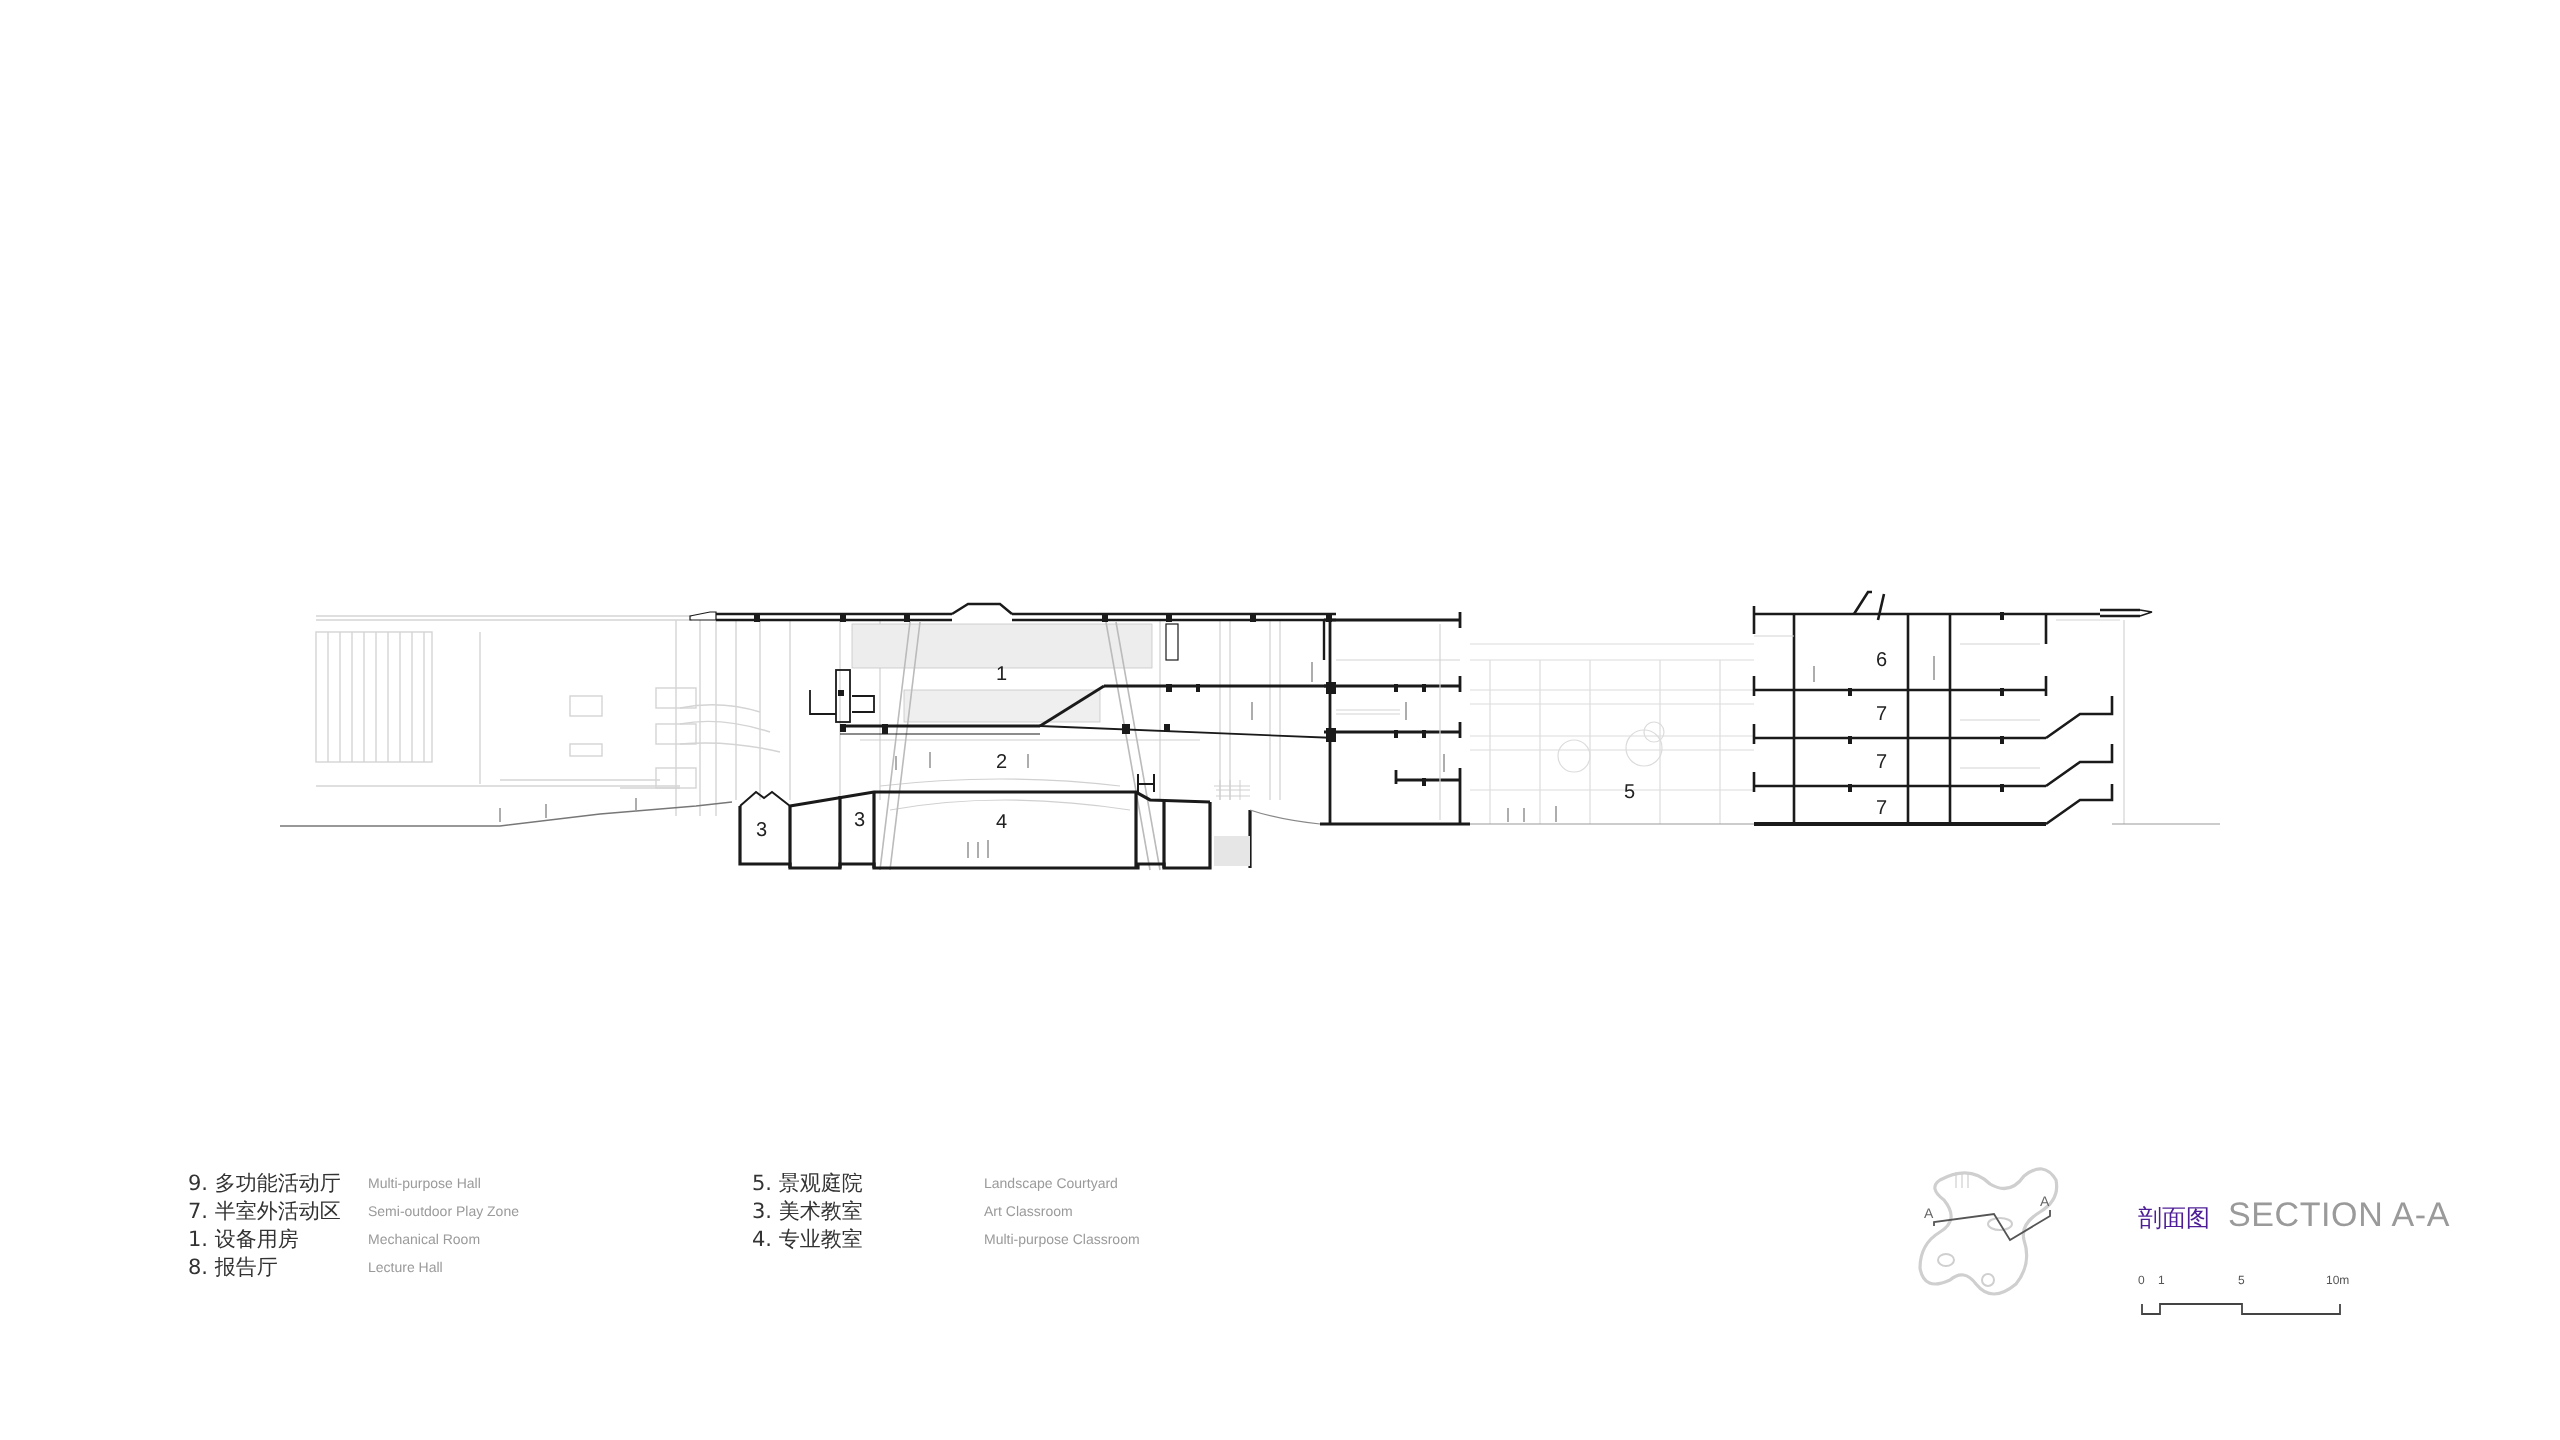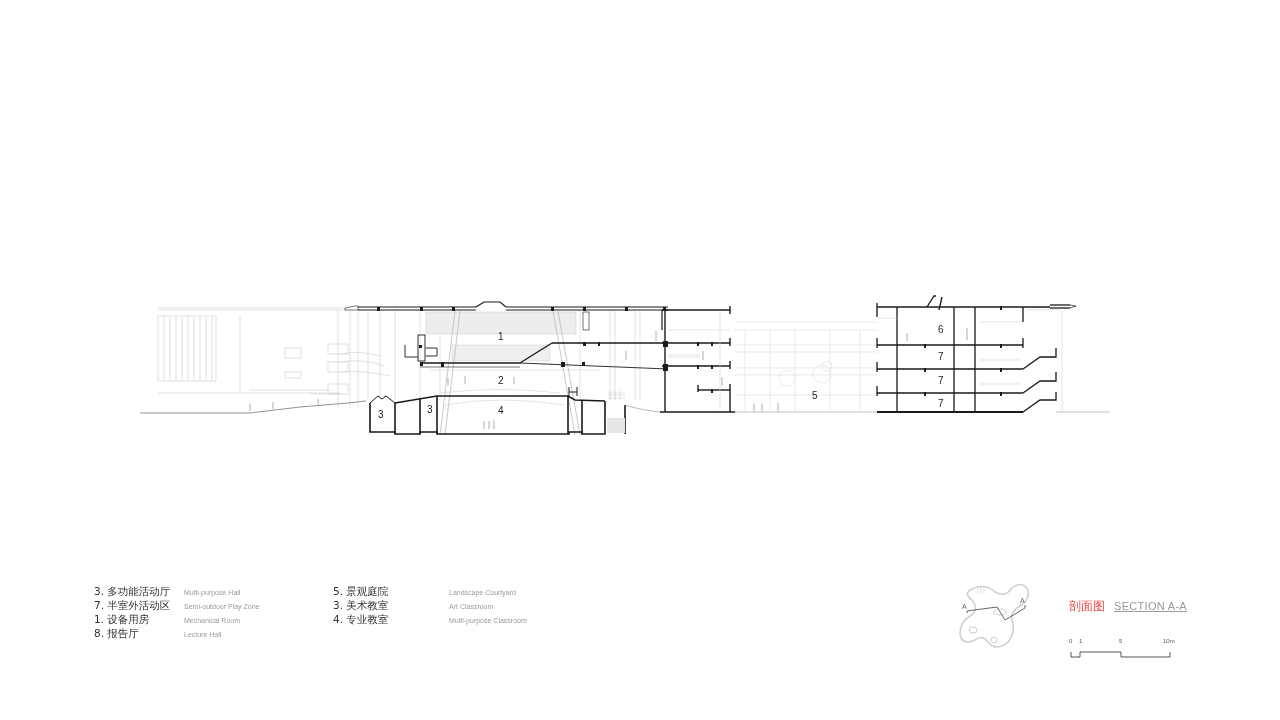--- a/index.html
+++ b/index.html
@@ -4,24 +4,24 @@
 <style>
   html, body { margin: 0; padding: 0; background: #ffffff; }
   body { width: 1280px; height: 720px; position: relative; overflow: hidden; font-family: "DejaVu Sans", sans-serif; }
   #drawing { position: absolute; left: 0; top: 0; width: 1280px; height: 720px; }
   .legend { position: absolute; top: 585px; }
   .legend-row { display: flex; align-items: center; height: 14px; }
   .legend-zh { font-family: "DejaVu Sans", sans-serif; font-size: 10.5px; color: #333333; width: 90px; white-space: nowrap; }
   .legend-en { font-family: "Liberation Sans", sans-serif; font-size: 7px; color: #9a9a9a; white-space: nowrap; }
   #legend-left { left: 94px; }
   #legend-right { left: 333px; }
-  #legend-right .legend-zh { width: 116px; }
+  #legend-right .legend-zh { width: 116px; margin-left: 43px; }
   .title-block { position: absolute; left: 1069px; top: 598px; display: flex; align-items: baseline; }
-  .title-zh { font-family: "DejaVu Sans", sans-serif; font-size: 12px; color: #ef4444; margin-right: 9px; }
-  .title-en { font-family: "Liberation Sans", sans-serif; font-size: 11px; color: #9a9a9a; letter-spacing: 0.3px; text-decoration: underline; }
+  .title-zh { font-family: "DejaVu Sans", sans-serif; font-size: 12px; color: #4c1d95; margin-right: 9px; }
+  .title-en { font-family: "Liberation Sans", sans-serif; font-size: 17px; color: #9a9a9a; letter-spacing: 0.3px; }
   .scale-label { position: absolute; font-family: "Liberation Sans", sans-serif; font-size: 6px; color: #555555; top: 638px; }
   .room-label { font-family: "Liberation Sans", sans-serif; font-size: 10px; fill: #222222; }
 </style>
 </head>
 <body>
 
 <svg id="drawing" viewBox="0 0 1280 720" xmlns="http://www.w3.org/2000/svg">
 
   <g stroke="#d4d4d4" stroke-width="0.7" fill="none">
     <line x1="158" y1="308" x2="346" y2="308"></line>
@@ -291,21 +291,21 @@
   </g>
   <path d="M967 613 L967 611 L997 607 L1005 620 L1025 608 L1025 605" stroke="#555" stroke-width="0.9" fill="none"></path>
   <text x="962" y="609" font-family="Liberation Sans, sans-serif" font-size="7" fill="#666">A</text>
   <text x="1020" y="603" font-family="Liberation Sans, sans-serif" font-size="7" fill="#666">A</text>
 
   <path d="M1071 652 L1071 657 L1080 657 L1080 652 L1121 652 L1121 657 L1170 657 L1170 652" stroke="#444" stroke-width="0.9" fill="none"></path>
 </svg>
 
 <div class="legend" id="legend-left">
   <div class="legend-row">
-    <span class="legend-zh">3. 多功能活动厅</span>
+    <span class="legend-zh">9. 多功能活动厅</span>
     <span class="legend-en">Multi-purpose Hall</span>
   </div>
   <div class="legend-row">
     <span class="legend-zh">7. 半室外活动区</span>
     <span class="legend-en">Semi-outdoor Play Zone</span>
   </div>
   <div class="legend-row">
     <span class="legend-zh">1. 设备用房</span>
     <span class="legend-en">Mechanical Room</span>
   </div>

